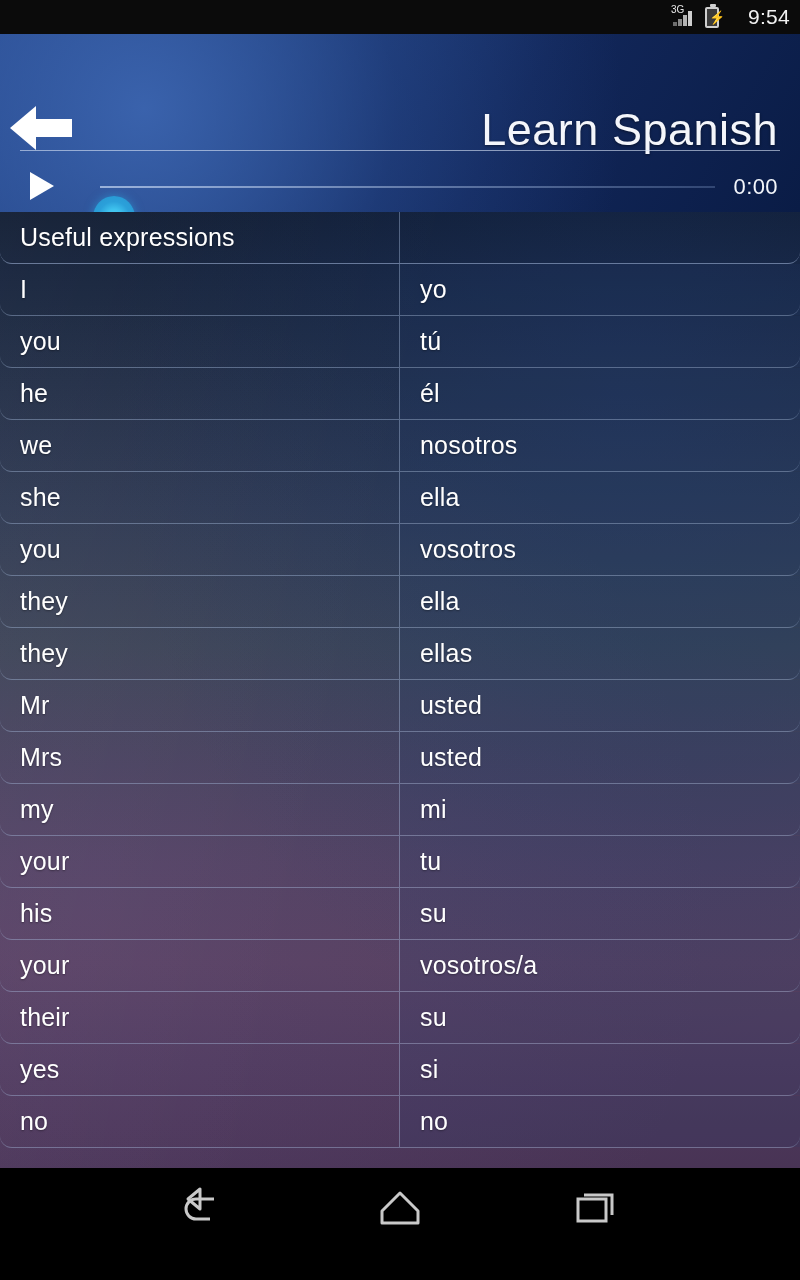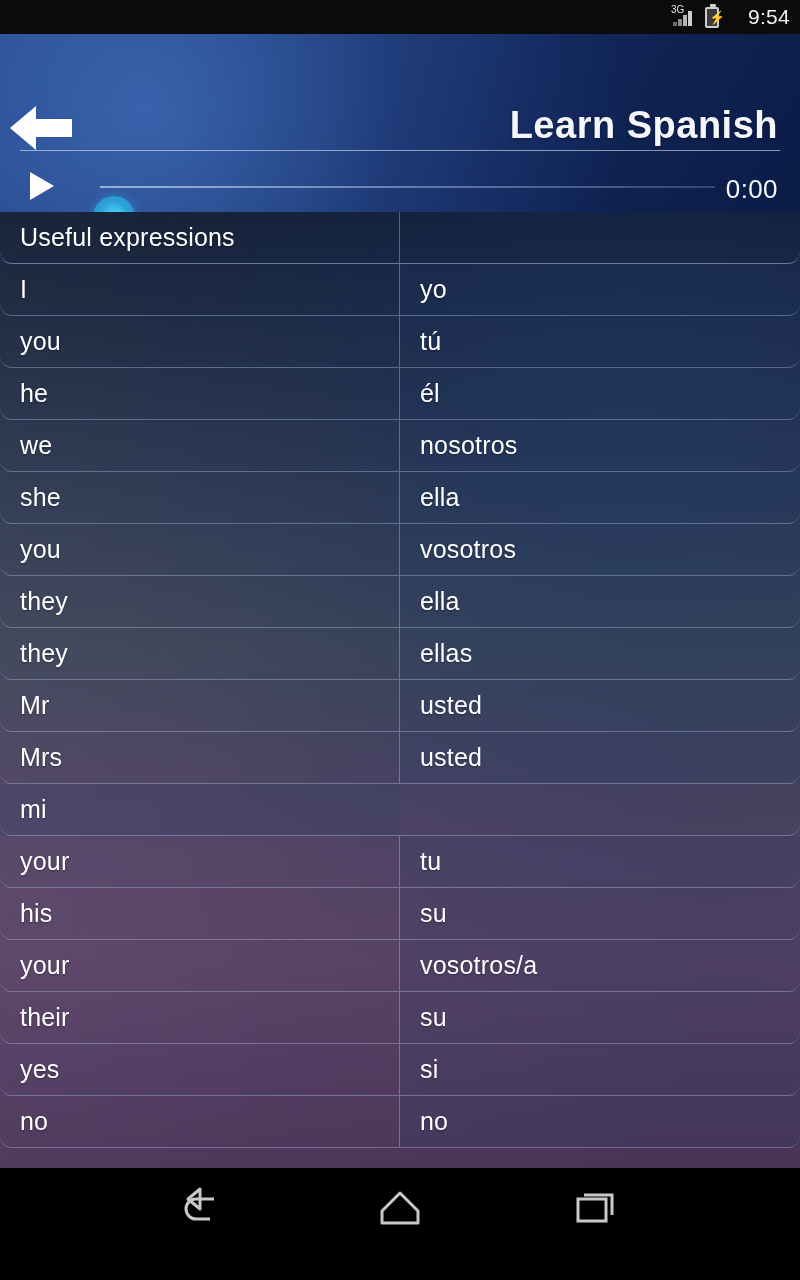--- a/index.html
+++ b/index.html
@@ -65,21 +65,21 @@
     background:
       radial-gradient(circle at 18% 42%, rgba(62,104,180,.85) 0%, rgba(45,82,155,.35) 38%, rgba(10,32,80,0) 72%),
       linear-gradient(120deg, #2a4c8f 0%, #1e3c78 30%, #12275a 62%, #0a1c46 100%);
   }
   #back-arrow {
     position: absolute; left: 10px; top: 70px;
     width: 62px; height: 48px; cursor: pointer;
   }
   #title {
     position: absolute; right: 22px; top: 70px;
-    color: #f4f6fb; font-size: 38px; font-weight: 700;
+    color: #f4f6fb; font-size: 45px; font-weight: 400;
     letter-spacing: .5px; text-shadow: 0 1px 3px rgba(0,0,0,.45);
     white-space: nowrap;
     text-align: right;
   }
   #hr {
     position: absolute; left: 20px; top: 116px; width: 760px; height: 1px;
     background: rgba(213,224,244,.62);
   }
   #player { position: absolute; left: 0; top: 128px; width: 800px; height: 50px; }
   #play-btn {
@@ -96,21 +96,21 @@
   }
   #seek-thumb {
     position: absolute; left: 93px; top: 162px;
     width: 42px; height: 42px; border-radius: 50%;
     background: radial-gradient(circle at 50% 50%, #4fd2f6 0%, #3ec2ee 26%, #2ba0da 52%, #2694cf 100%);
     box-shadow: 0 0 10px rgba(45,165,225,.55);
     cursor: pointer;
   }
   #time-label {
     position: absolute; right: 22px; top: 12px;
-    color: #f3f6fb; font-size: 26px; letter-spacing: .4px;
+    color: #f3f6fb; font-size: 22px; letter-spacing: .4px;
   }
 
   
   #table {
     position: absolute; top: 212px; left: 0;
     width: 800px; height: 988px;
     overflow: hidden;
     background:
       linear-gradient(180deg,
         #111d33 0%,
@@ -248,20 +248,21 @@
         </div>
         <div class="row">
           <div class="cell left">Mr</div>
           <div class="cell right">usted</div>
         </div>
         <div class="row">
           <div class="cell left">Mrs</div>
           <div class="cell right">usted</div>
         </div>
         <div class="row">
+          <div class="cell left">my</div>
           <div class="cell right">mi</div>
         </div>
         <div class="row">
           <div class="cell left">your</div>
           <div class="cell right">tu</div>
         </div>
         <div class="row">
           <div class="cell left">his</div>
           <div class="cell right">su</div>
         </div>

